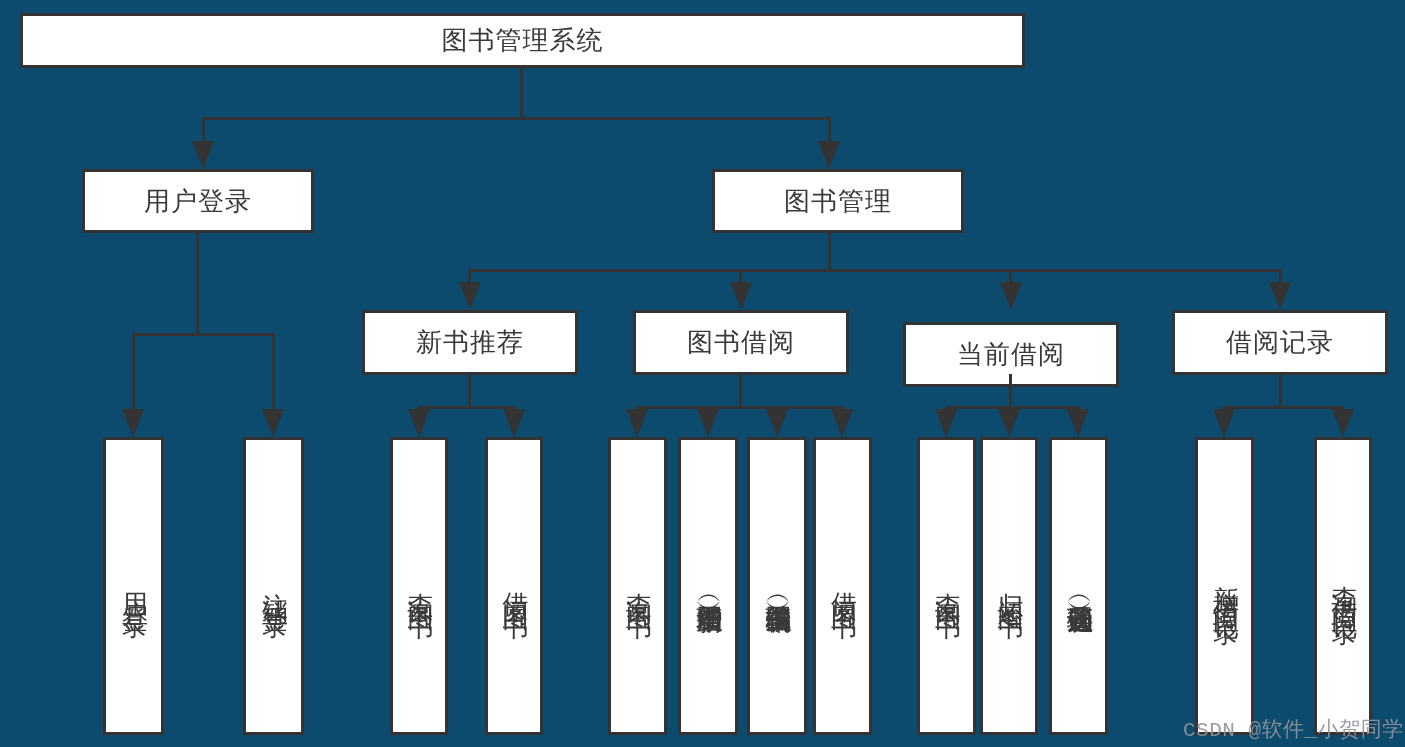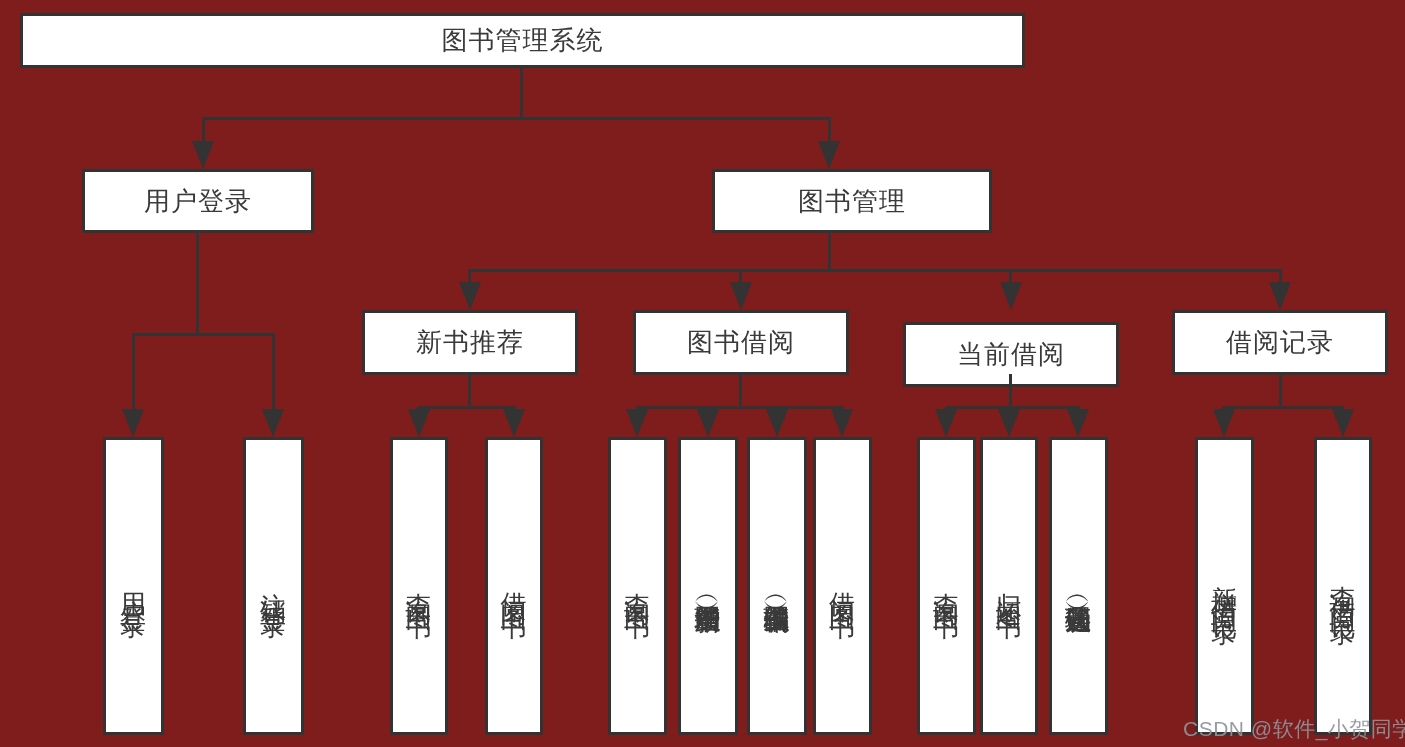--- a/index.html
+++ b/index.html
@@ -1,18 +1,18 @@
 <!DOCTYPE html>
 <html><head>
 <meta charset="utf-8">
 <style>
   html,body{margin:0;padding:0;background:#ffffff;}
   .canvas{
-    position:relative;width:1405px;height:747px;background:#7f1d1d;
-    font-family:Liberation Sans, sans-serif;overflow:hidden;
+    position:relative;width:1405px;height:747px;background:#0c4a6e;
+    font-family:Liberation Mono, monospace;overflow:hidden;
   }
   .node{
     position:absolute;box-sizing:border-box;background:#ffffff;
     border:3px solid #333333;display:flex;align-items:center;justify-content:center;
     font-size:26px;color:#3a3a3a;letter-spacing:1px;white-space:nowrap;
   }
   .leaf{
     position:absolute;box-sizing:border-box;background:#ffffff;
     border:3px solid #333333;display:flex;align-items:center;justify-content:center;
     font-size:26px;color:#3a3a3a;
@@ -44,21 +44,21 @@
   <div class="vline" style="left:520px;top:66px;height:53px;"></div>
   <div class="hline" style="left:202px;top:117px;width:629px;"></div>
   <div class="vline" style="left:202px;top:117px;height:26px;"></div>
   <div class="vline" style="left:828px;top:117px;height:26px;"></div>
   <div class="arrow" style="left:192px;top:141px;"></div>
   <div class="arrow" style="left:818px;top:141px;"></div>
 
   <div class="node" style="left:82px;top:169px;width:232px;height:64px;">
     <span>用户登录</span>
   </div>
-  <div class="node" style="left:712px;top:169px;width:280px;height:64px;">
+  <div class="node" style="left:712px;top:169px;width:252px;height:64px;">
     <span>图书管理</span>
   </div>
 
   <div class="vline" style="left:196px;top:230px;height:105px;"></div>
   <div class="hline" style="left:132px;top:333px;width:143px;"></div>
   <div class="vline" style="left:132px;top:333px;height:78px;"></div>
   <div class="vline" style="left:272px;top:333px;height:78px;"></div>
   <div class="arrow" style="left:122px;top:409px;"></div>
   <div class="arrow" style="left:262px;top:409px;"></div>
 

